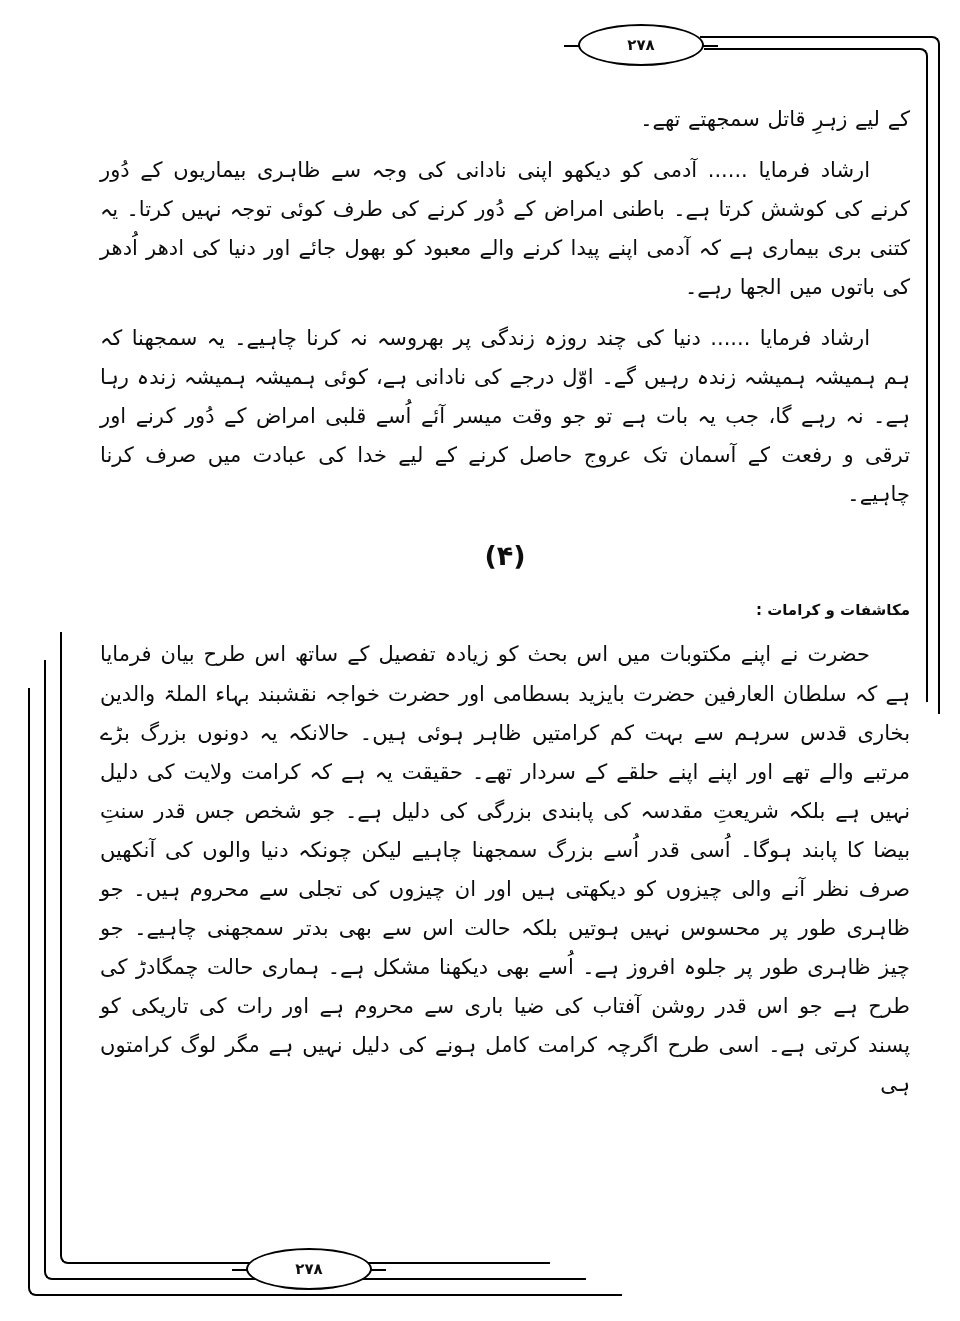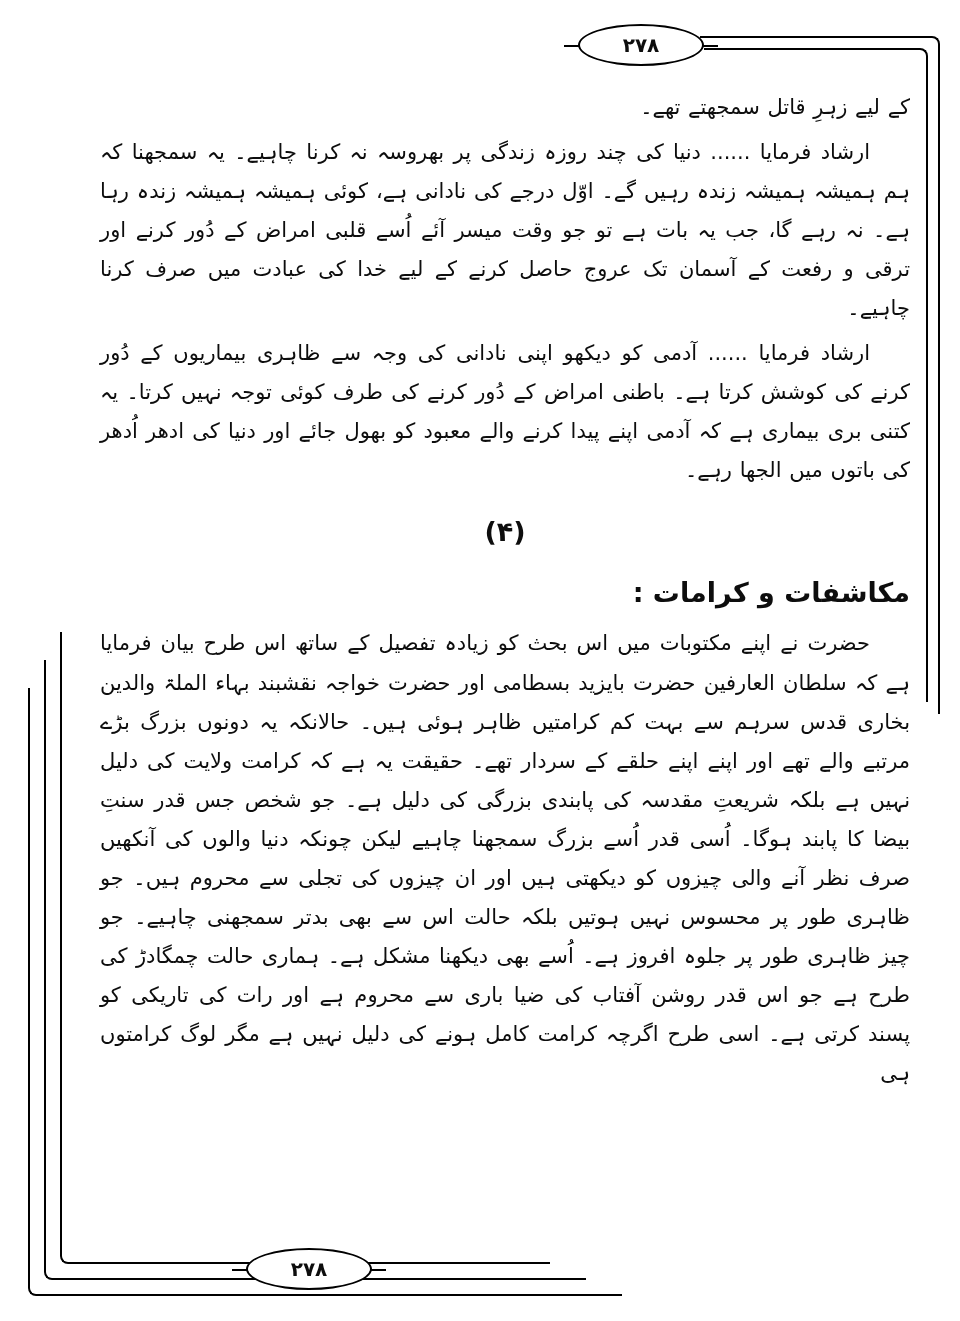--- a/index.html
+++ b/index.html
@@ -55,53 +55,53 @@
     content: "";
     position: absolute;
     top: 50%;
     width: 16px;
     height: 2px;
     background: #000;
   }
   .cartouche::before { right: -16px; }
   .cartouche::after  { left: -16px; }
   .cartouche .num {
-    font-size: 20px;
+    font-size: 15px;
     font-weight: bold;
     letter-spacing: 2px;
     line-height: 1;
     direction: rtl;
   }
   .cartouche.top    { left: 578px; top: 24px; }
   .cartouche.bottom { left: 246px; top: 1248px; }
 
   
   .content {
     position: absolute;
     top: 88px;
     right: 50px;
     left: 100px;
     direction: rtl;
     text-align: justify;
   }
   .para {
     font-size: 21px;
     line-height: 1.86;
-    margin: 0 0 6px 0;
+    margin: 12px 0 6px 0;
     word-spacing: 1px;
   }
   .para.indent { text-indent: 40px; }
   .section-number {
     text-align: center;
     font-size: 27px;
     font-weight: bold;
     margin: 26px 0 30px 0;
   }
   .heading {
-    font-size: 27px;
+    font-size: 15px;
     font-weight: bold;
     text-align: right;
     margin: 16px 0 16px 0;
   }
 </style>
 </head>
 <body>
 
 <div class="page">
 
@@ -114,20 +114,20 @@
 
   <div class="cartouche top">
     <span class="num">۲۷۸</span>
   </div>
   <div class="cartouche bottom">
     <span class="num">۲۷۸</span>
   </div>
 
   <div class="content">
     <p class="para">کے لیے زہرِ قاتل سمجھتے تھے۔</p>
+    <p class="para indent">ارشاد فرمایا ...... آدمی کو دیکھو اپنی نادانی کی وجہ سے ظاہری بیماریوں کے دُور کرنے کی کوشش کرتا ہے۔ باطنی امراض کے دُور کرنے کی طرف کوئی توجہ نہیں کرتا۔ یہ کتنی بری بیماری ہے کہ آدمی اپنے پیدا کرنے والے معبود کو بھول جائے اور دنیا کی ادھر اُدھر کی باتوں میں الجھا رہے۔</p>
     <p class="para indent">ارشاد فرمایا ...... دنیا کی چند روزہ زندگی پر بھروسہ نہ کرنا چاہیے۔ یہ سمجھنا کہ ہم ہمیشہ ہمیشہ زندہ رہیں گے۔ اوّل درجے کی نادانی ہے، کوئی ہمیشہ ہمیشہ زندہ رہا ہے۔ نہ رہے گا، جب یہ بات ہے تو جو وقت میسر آئے اُسے قلبی امراض کے دُور کرنے اور ترقی و رفعت کے آسمان تک عروج حاصل کرنے کے لیے خدا کی عبادت میں صرف کرنا چاہیے۔</p>
-    <p class="para indent">ارشاد فرمایا ...... آدمی کو دیکھو اپنی نادانی کی وجہ سے ظاہری بیماریوں کے دُور کرنے کی کوشش کرتا ہے۔ باطنی امراض کے دُور کرنے کی طرف کوئی توجہ نہیں کرتا۔ یہ کتنی بری بیماری ہے کہ آدمی اپنے پیدا کرنے والے معبود کو بھول جائے اور دنیا کی ادھر اُدھر کی باتوں میں الجھا رہے۔</p>
     <div class="section-number">(۴)</div>
     <div class="heading">مکاشفات و کرامات :</div>
     <p class="para indent">حضرت نے اپنے مکتوبات میں اس بحث کو زیادہ تفصیل کے ساتھ اس طرح بیان فرمایا ہے کہ سلطان العارفین حضرت بایزید بسطامی اور حضرت خواجہ نقشبند بہاء الملۃ والدین بخاری قدس سرہم سے بہت کم کرامتیں ظاہر ہوئی ہیں۔ حالانکہ یہ دونوں بزرگ بڑے مرتبے والے تھے اور اپنے اپنے حلقے کے سردار تھے۔ حقیقت یہ ہے کہ کرامت ولایت کی دلیل نہیں ہے بلکہ شریعتِ مقدسہ کی پابندی بزرگی کی دلیل ہے۔ جو شخص جس قدر سنتِ بیضا کا پابند ہوگا۔ اُسی قدر اُسے بزرگ سمجھنا چاہیے لیکن چونکہ دنیا والوں کی آنکھیں صرف نظر آنے والی چیزوں کو دیکھتی ہیں اور ان چیزوں کی تجلی سے محروم ہیں۔ جو ظاہری طور پر محسوس نہیں ہوتیں بلکہ حالت اس سے بھی بدتر سمجھنی چاہیے۔ جو چیز ظاہری طور پر جلوہ افروز ہے۔ اُسے بھی دیکھنا مشکل ہے۔ ہماری حالت چمگادڑ کی طرح ہے جو اس قدر روشن آفتاب کی ضیا باری سے محروم ہے اور رات کی تاریکی کو پسند کرتی ہے۔ اسی طرح اگرچہ کرامت کامل ہونے کی دلیل نہیں ہے مگر لوگ کرامتوں ہی</p>
   </div>
 
 </div>
 
 </body></html>

